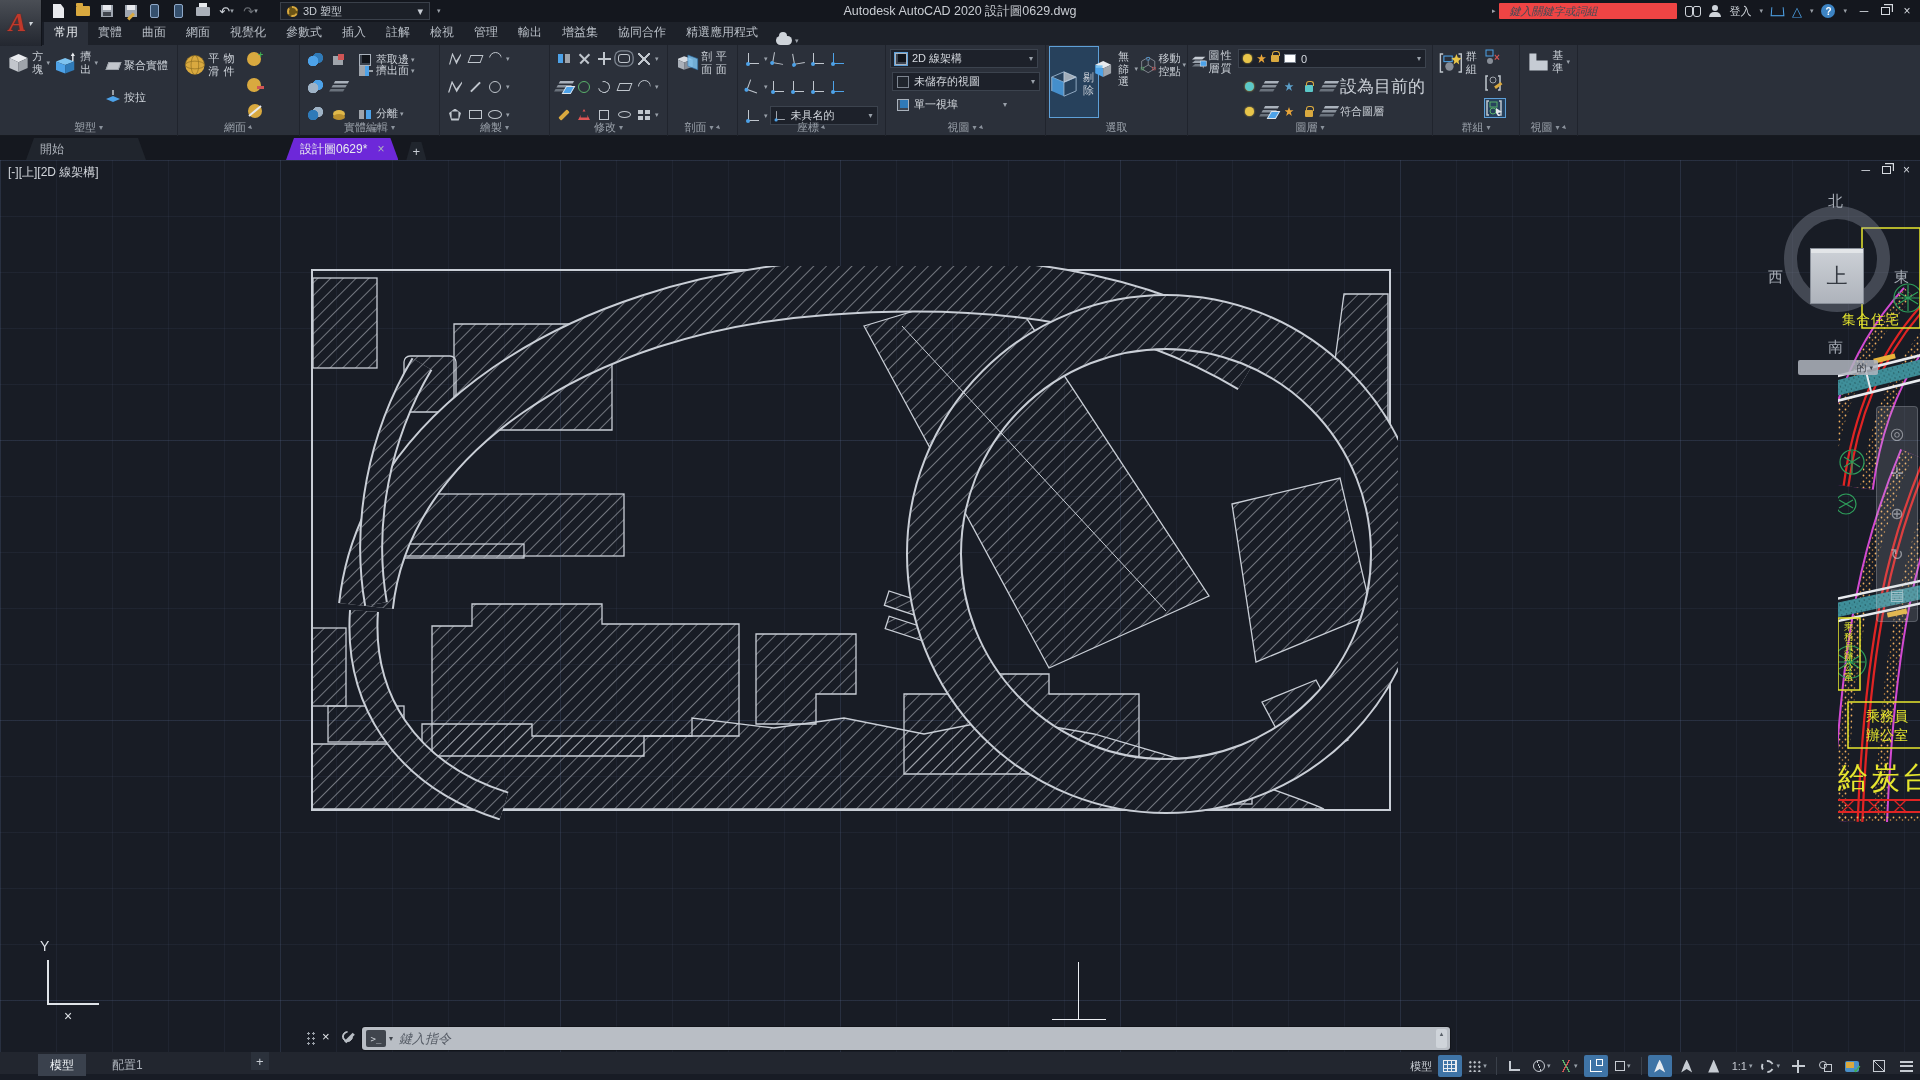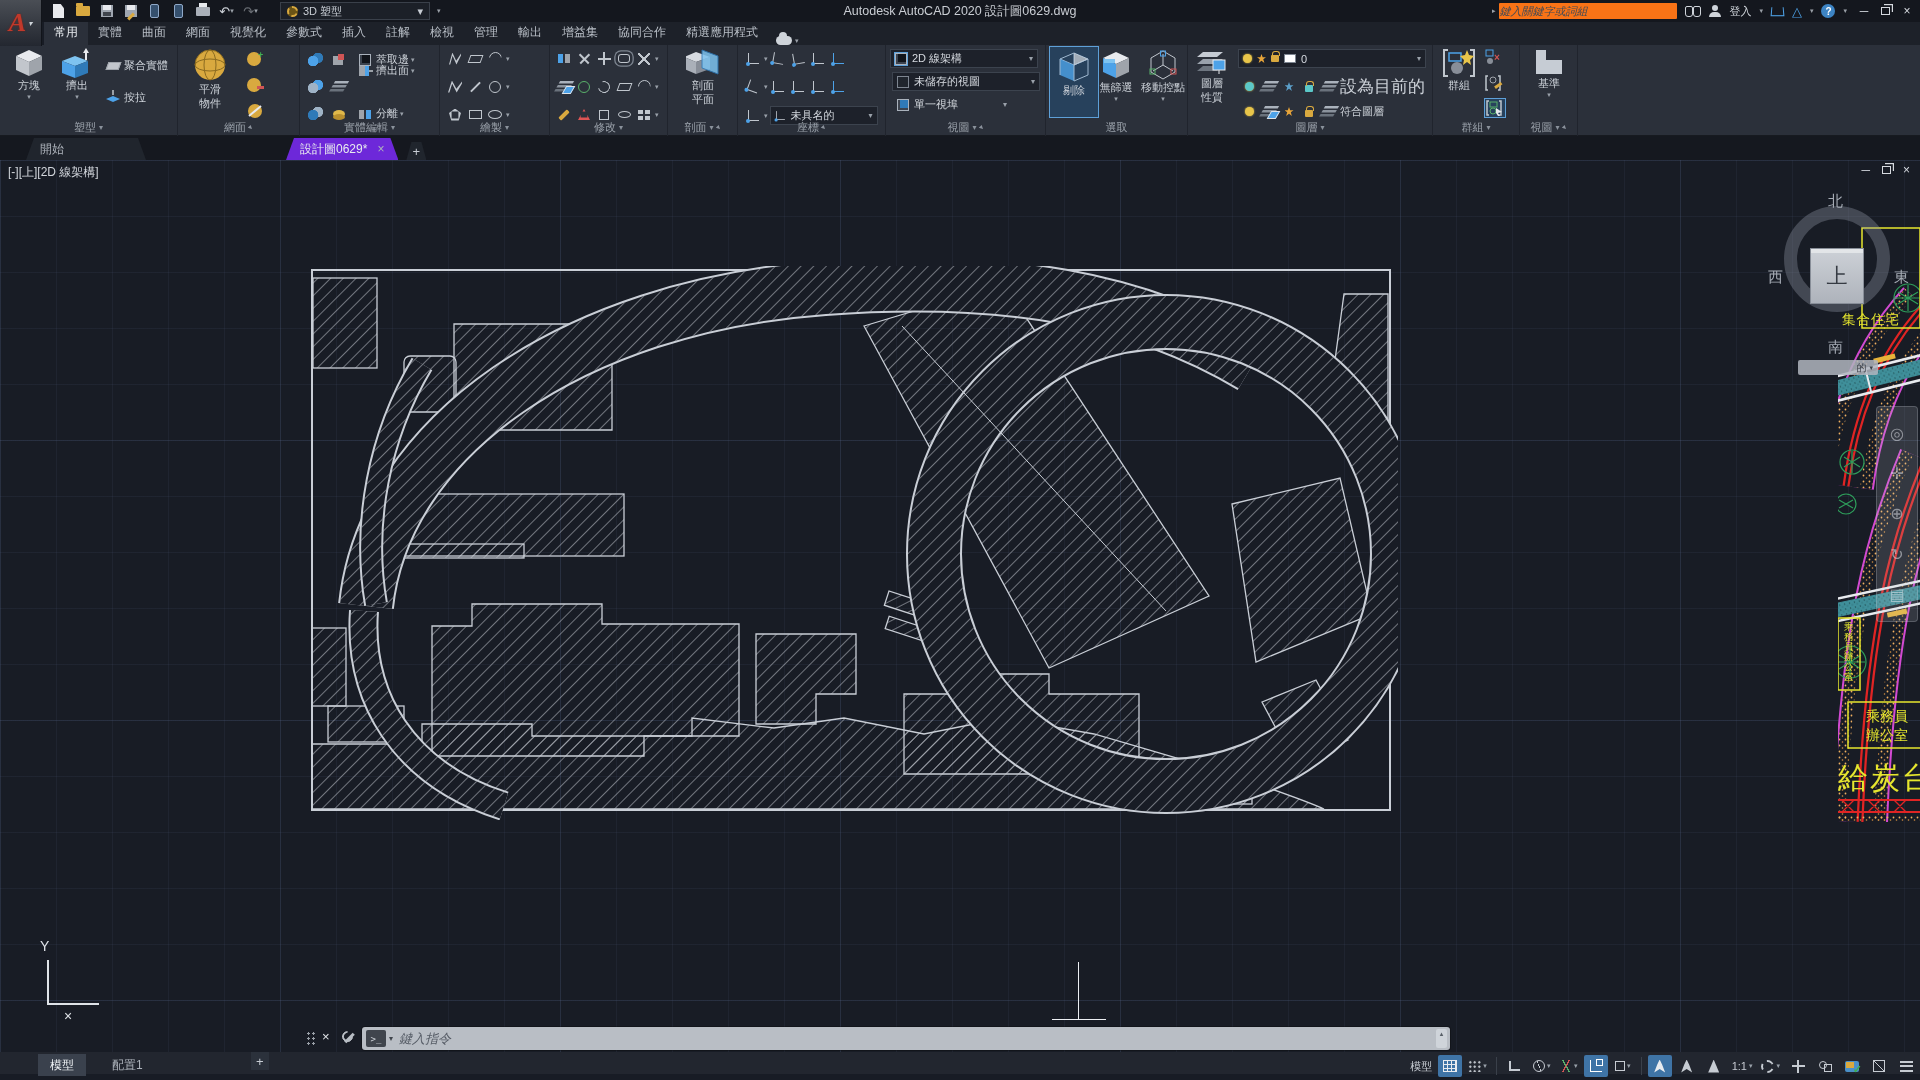--- a/index.html
+++ b/index.html
@@ -27,21 +27,21 @@
 .arrowglyph{font-size:13px;color:#cfd4da;line-height:1}
 .dim{opacity:.45}
 .mini{font-size:7px;color:#9aa0a8}
 #wsbox{display:flex;align-items:center;gap:5px;margin-left:14px;padding:1px 6px;border:1px solid #3a404a;background:#1c2028;height:18px;width:150px}
 .gear{width:11px;height:11px;border:2px dashed #d9a93f;border-radius:50%;background:#6b5416}
 #wsbox span{color:#c8cdd4;font-size:11px}
 #title-center{position:absolute;left:0;right:0;top:0;height:22px;display:flex;align-items:center;justify-content:center;gap:3px;pointer-events:none}
 #title-center span{color:#c9cdd3;font-size:12.5px}
 #t-right{position:absolute;right:4px;top:0;height:22px;display:flex;align-items:center;gap:8px}
 #searchwrap{display:flex;align-items:center;gap:4px}
-#search-input{width:178px;height:16px;background:#f97316;border:none;border-radius:1px;color:#343a43;font-size:11px;padding:0 0;font-family:"Liberation Sans",sans-serif}
+#search-input{width:178px;height:16px;background:#ef4444;border:none;border-radius:1px;color:#343a43;font-size:11px;padding:0 10px;font-family:"Liberation Sans",sans-serif}
 #search-input::placeholder{color:#434a54;font-style:italic}
 .tglyph{color:#cfd4da;font-size:11px}
 .bino{position:relative;width:16px;height:10px}
 .bino::before,.bino::after{content:"";position:absolute;top:0;width:6px;height:9px;border:1.5px solid #cfd4da;border-radius:2px 2px 3px 3px}
 .bino::before{left:0}.bino::after{right:0}
 .person{position:relative;width:12px;height:12px}
 .person::before{content:"";position:absolute;left:3px;top:0;width:6px;height:6px;border-radius:50%;background:#cfd4da}
 .person::after{content:"";position:absolute;left:0;bottom:0;width:12px;height:5px;border-radius:5px 5px 0 0;background:#cfd4da}
 .cart{position:relative;width:13px;height:9px;border-bottom:1.5px solid #4da2e8;border-left:1.5px solid #4da2e8;border-right:1.5px solid #4da2e8;transform:perspective(10px) rotateX(8deg)}
 .tri360{color:#4da2e8;font-size:13px;line-height:1}
@@ -54,21 +54,21 @@
 .rtab.active{background:#2b303a;color:#e8ebef}
 .cloudtab{display:flex;align-items:center;gap:3px;padding:0 8px}
 .cloud{width:16px;height:9px;background:#cfd4da;border-radius:5px;position:relative}
 .cloud::before{content:"";position:absolute;left:3px;top:-4px;width:8px;height:8px;border-radius:50%;background:#cfd4da}
 
 #ribbon{position:absolute;left:0;top:45px;width:1920px;height:91px;background:#2b303a;z-index:20;border-bottom:1px solid #171a20}
 .panel{position:absolute;top:0;height:91px;border-right:1px solid #20242d}
 .plabel{position:absolute;bottom:1px;left:0;width:100%;display:flex;align-items:center;justify-content:center;gap:3px;font-size:11px;color:#9aa1aa}
 .plabel .dv{font-size:8px;color:#8a919b}
 .dl{display:inline-block;font-size:8px;color:#8a919b;transform:rotate(45deg)}
-.bigbtn{position:absolute;display:flex;flex-direction:column;align-items:center;gap:1px;font-size:11px;color:#ccd1d8;text-align:center;line-height:1.15}
+.bigbtn{position:absolute;display:flex;flex-direction:row;align-items:center;gap:1px;font-size:11px;color:#ccd1d8;text-align:center;line-height:1.15}
 .bigbtn .dv{font-size:7px;color:#9aa1aa}
 .smallrow{position:absolute;display:flex;align-items:center;gap:2px;font-size:11px;color:#ccd1d8}
 .mi{width:18px;height:17px;display:flex;align-items:center;justify-content:center}
 .dv7{font-size:7px;color:#9aa1aa}
 
 .s-line{width:13px;height:2px;background:#c0c6cd;transform:rotate(-45deg)}
 .s-pl{width:14px;height:12px;background:#c0c6cd;clip-path:polygon(0 100%,28% 0,60% 68%,100% 8%,100% 26%,62% 100%,30% 28%,10% 100%)}
 .s-cir{width:12px;height:12px;border:1.6px solid #c0c6cd;border-radius:50%}
 .s-arc{width:13px;height:13px;border:1.6px solid #c0c6cd;border-radius:50%;clip-path:polygon(0 0,100% 0,100% 42%,0 42%)}
 .s-rect{width:13px;height:9px;border:1.6px solid #c0c6cd}

